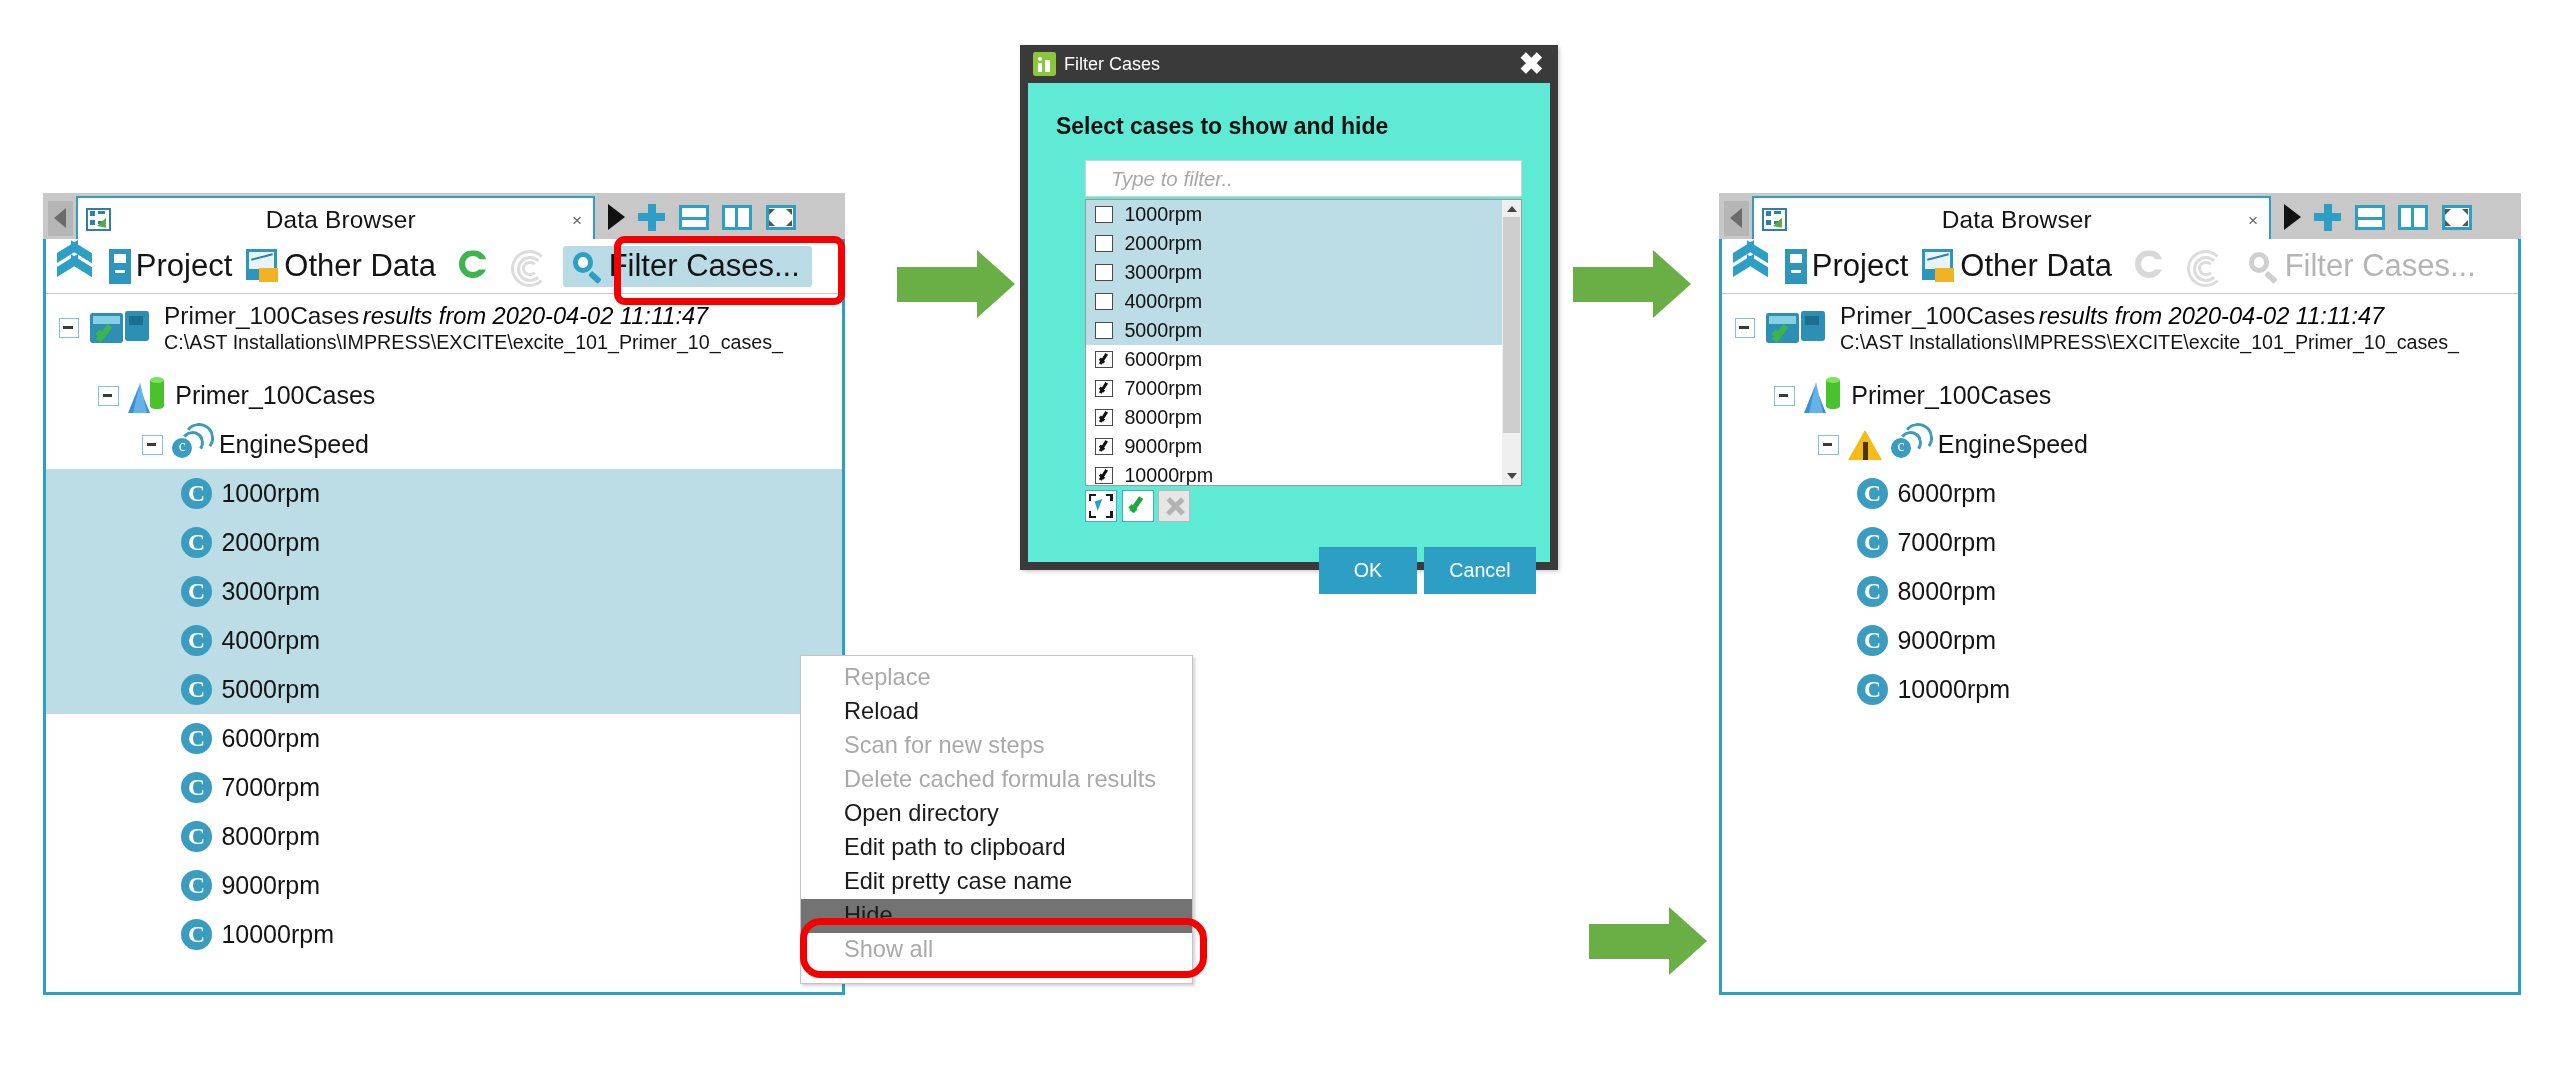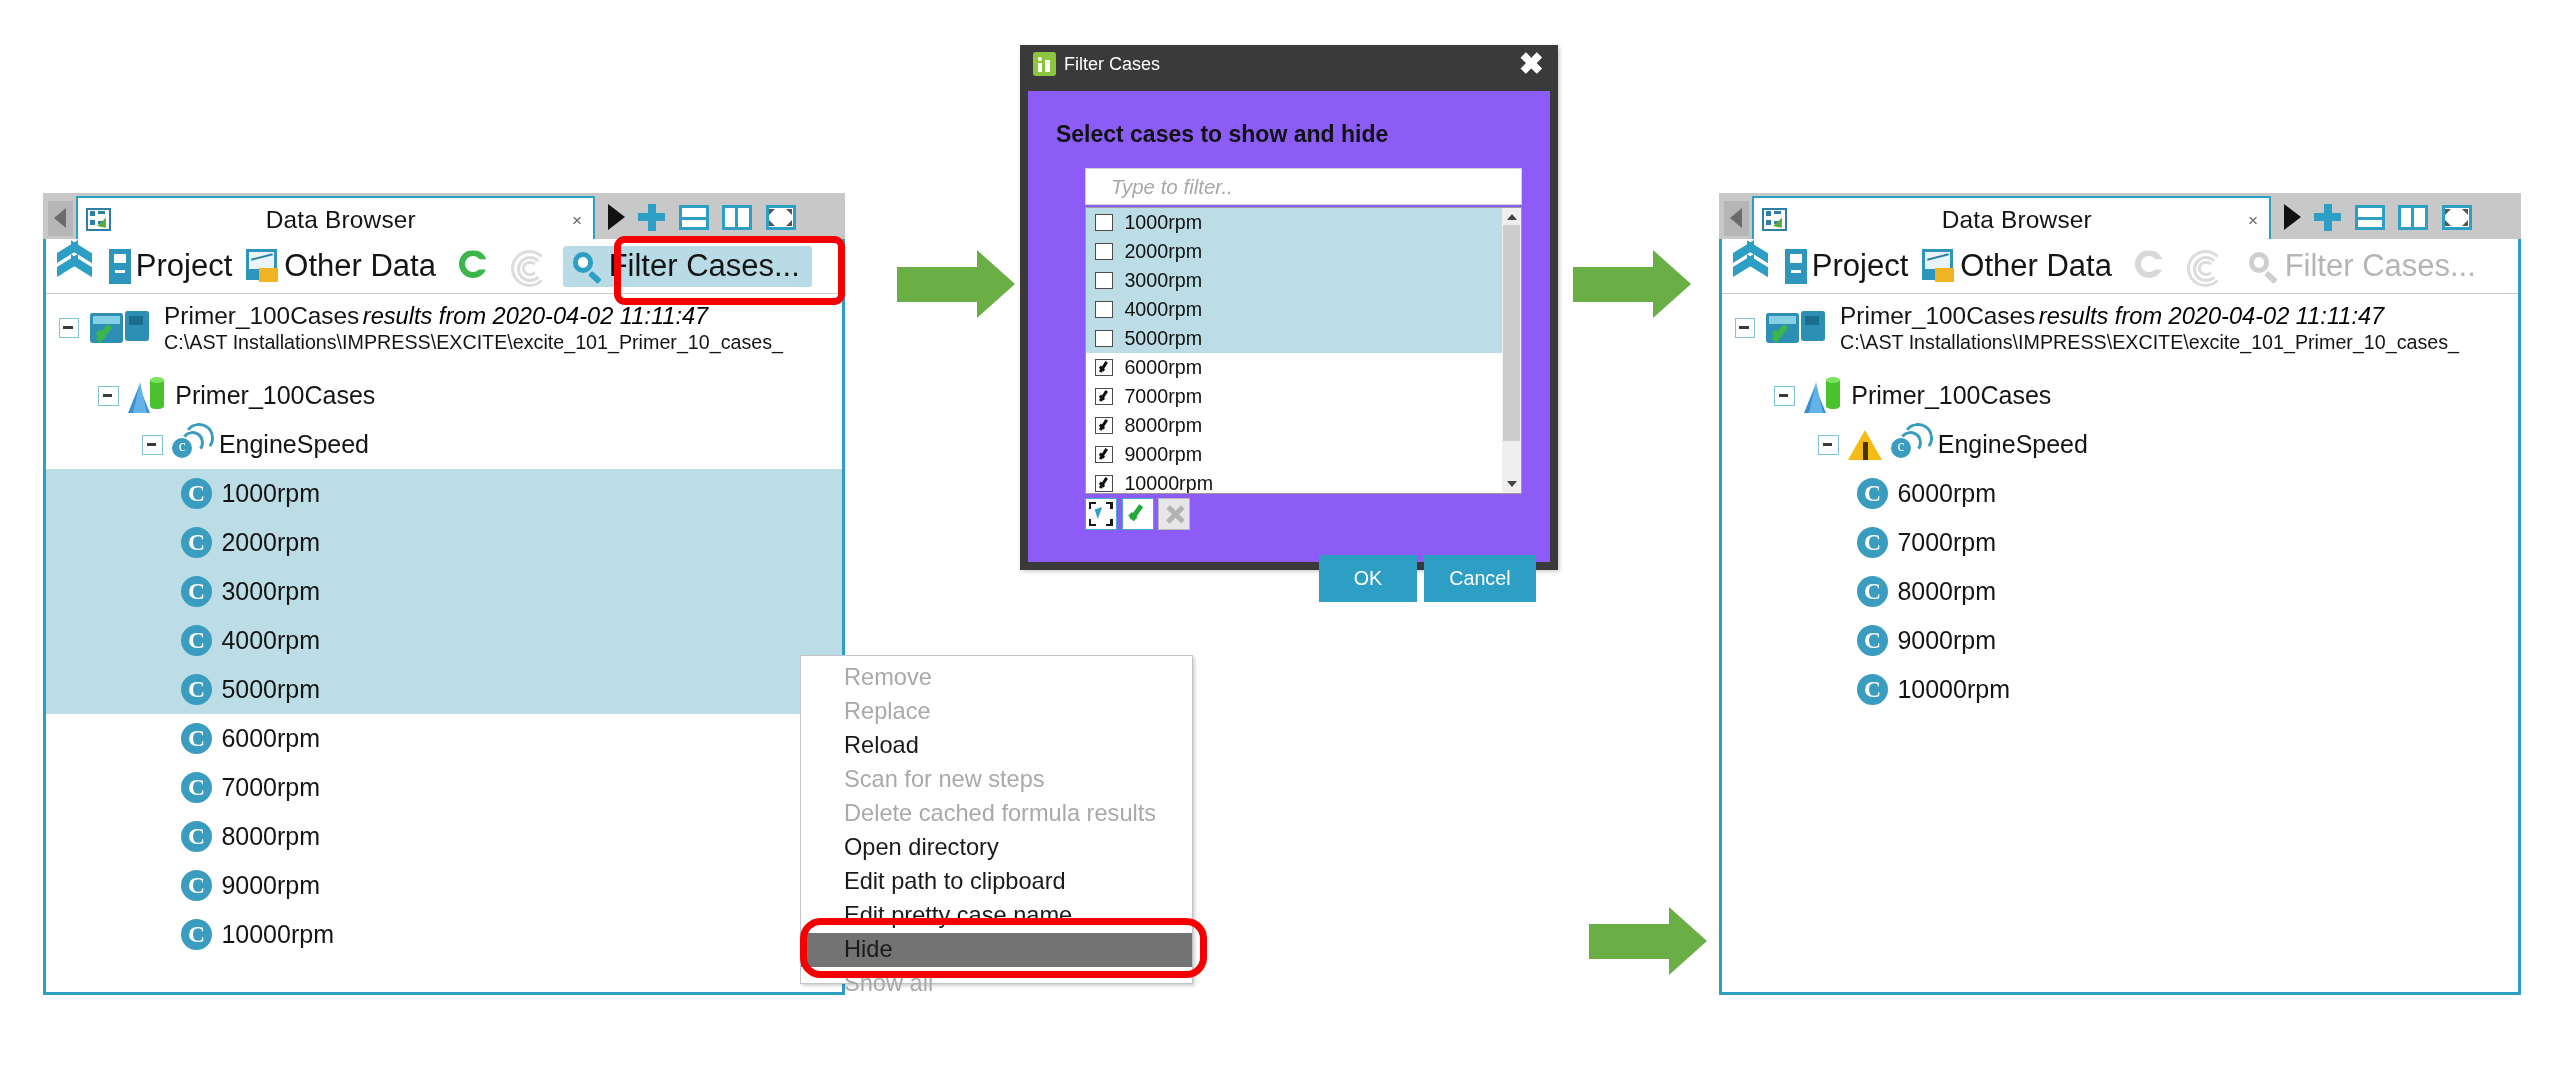--- a/index.html
+++ b/index.html
@@ -249,21 +249,21 @@
     width:23.6px;height:23.6px;background:#8cc63f;border-radius:2.4px;margin-left:12.6px;margin-right:7.9px;
     position:relative;flex:none;
   }
   .dlg-logo:before{content:"";position:absolute;left:5.5px;top:4.7px;width:3.9px;height:3.9px;background:#fff;border-radius:50%;}
   .dlg-logo:after{content:"";position:absolute;left:5.5px;top:11px;width:3.9px;height:8.7px;background:#fff;}
   .dlg-logo .bar2{position:absolute;left:12.6px;top:7.9px;width:4.7px;height:11.8px;background:#fff;}
   .dlg-close{
     margin-left:auto;margin-right:14px;color:#fff;font-size:30px;line-height:1;font-weight:700;
   }
   .dlg-client{
-    position:absolute;left:7.9px;right:7.9px;top:38px;bottom:7.9px;background:#8b5cf6;margin-top:8px;
+    position:absolute;left:7.9px;right:7.9px;top:38px;bottom:7.9px;background:#5eead4;
   }
   .dlg-heading{
     position:absolute;left:28px;top:30px;font-size:23px;font-weight:700;color:#111;
   }
   .dlg-filterinput{
     position:absolute;left:57px;top:77px;right:28px;height:37px;
     border:0.8px solid #d2d2d2;box-sizing:border-box;background:#fff;
     display:flex;align-items:center;padding-left:25px;
     font-size:20.5px;font-style:italic;color:#a8a8a8;
   }
@@ -486,21 +486,20 @@
             <span class="node-text">10000rpm</span>
           </div>
         </div>
     </div>
   </div>
 </div>
 
 <div class="redbox" style="left:614px;top:236px;width:217px;height:55px;"></div>
 
 <div class="ctxmenu" id="ctxMenu" style="left:800px;top:655px;width:393px;height:329px;">
-    <div class="ctxitem dis">Remove</div>
     <div class="ctxitem dis">Replace</div>
     <div class="ctxitem">Reload</div>
     <div class="ctxitem dis">Scan for new steps</div>
     <div class="ctxitem dis">Delete cached formula results</div>
     <div class="ctxitem">Open directory</div>
     <div class="ctxitem">Edit path to clipboard</div>
     <div class="ctxitem">Edit pretty case name</div>
     <div class="ctxitem hl">Hide</div>
     <div class="ctxitem dis">Show all</div>
   </div>

